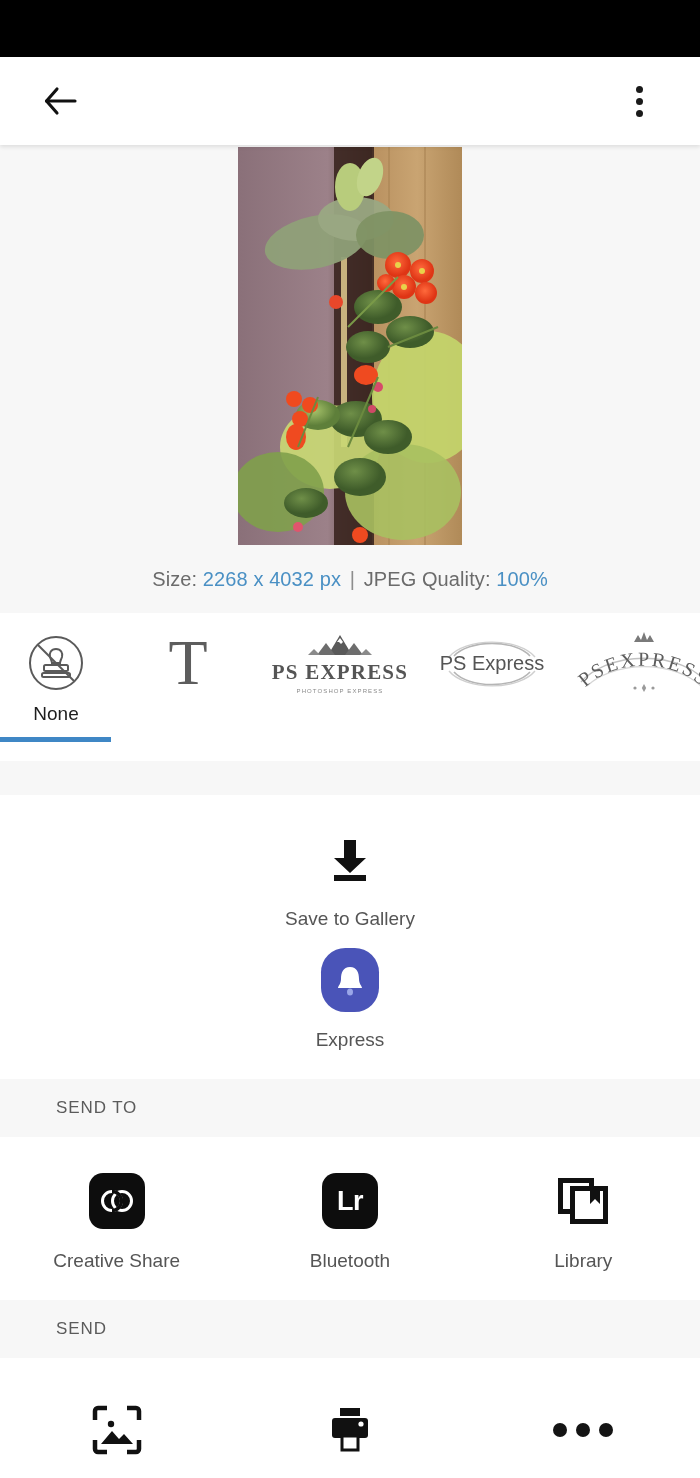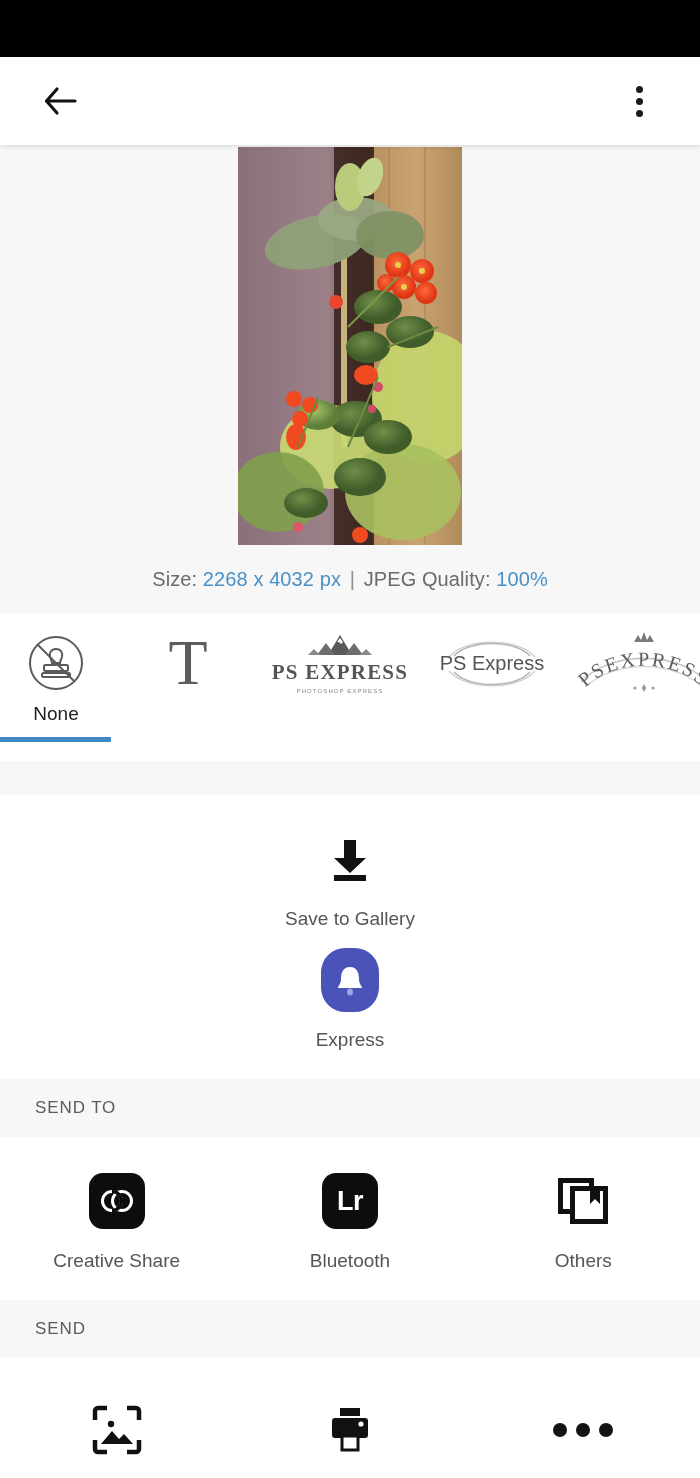--- a/index.html
+++ b/index.html
@@ -206,21 +206,21 @@
     color: #555555;
     text-align: center;
   }
 
   
   .sec-head {
     background: #f7f7f7;
     height: 58px;
     display: flex;
     align-items: center;
-    padding-left: 35px;
+    padding-left: 56px;
     box-sizing: border-box;
   }
   .sec-head span {
     font-size: 17px;
     letter-spacing: .9px;
     color: #5b5b5b;
   }
 
   
   .squircle {
@@ -519,21 +519,21 @@
     <div class="share-cell">
       <div class="cell-art">
         <svg width="56" height="52" viewBox="0 0 56 52">
           <rect x="3" y="3" width="36" height="36" fill="#111"></rect>
           <rect x="8" y="8" width="26" height="26" fill="#fff"></rect>
           <rect x="15" y="11" width="38" height="38" fill="#111"></rect>
           <rect x="20" y="16" width="28" height="28" fill="#fff"></rect>
           <path d="M35 11 h10 v18 l-5 -5 l-5 5 z" fill="#111"></path>
         </svg>
       </div>
-      <div class="cell-label">Others</div>
+      <div class="cell-label">Library</div>
     </div>
   </div>
 </div>
 
 <div class="sec-head">
   <span>SEND</span>
 </div>
 
 <div class="share-block" style="padding-top:30px;">
   <div class="share-row">

